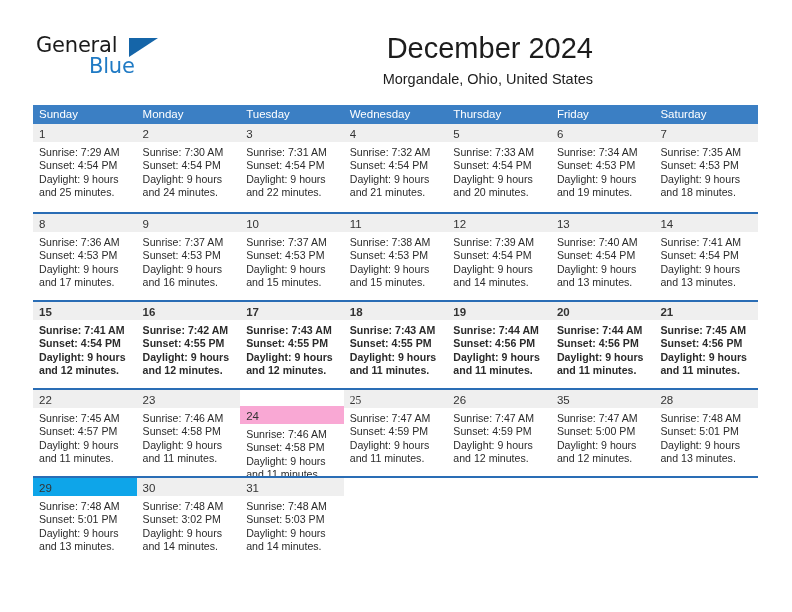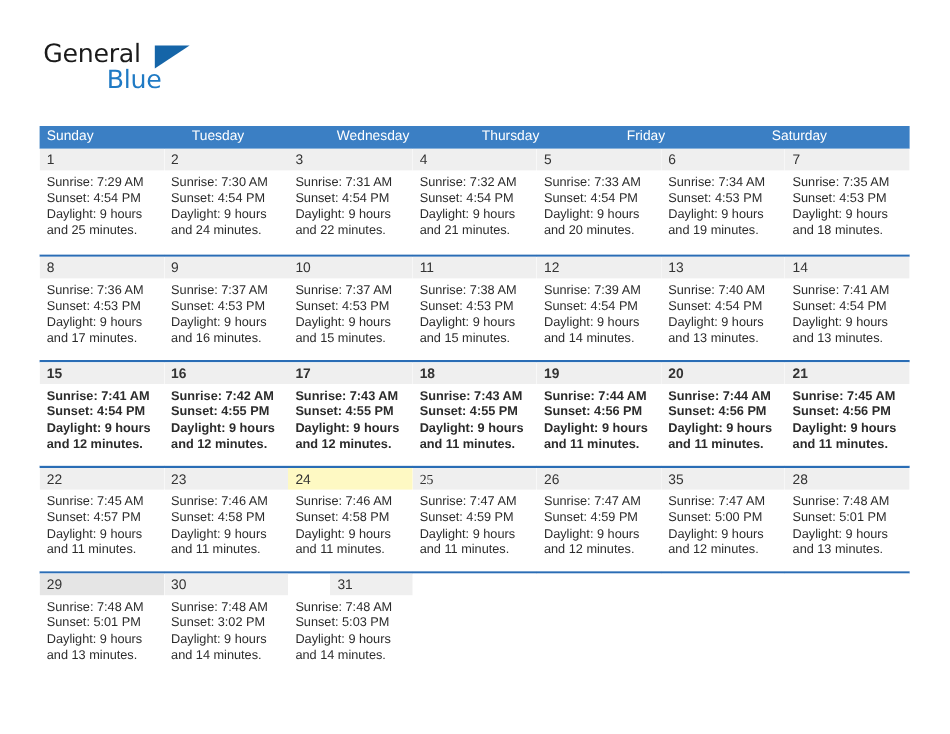--- a/index.html
+++ b/index.html
@@ -165,26 +165,31 @@
 <div class="page">
 
   <div class="header">
 
     <div class="brand">
       <span class="brand-general">General</span>
       <span class="brand-triangle"></span>
       <span class="brand-blue">Blue</span>
     </div>
 
+    <div class="titles">
+      <div class="month-title">December 2024</div>
+      <div class="location">Morgandale, Ohio, United States</div>
+    </div>
 
   </div>
 
   <div class="calendar">
     <div class="weekday-header" style="background: rgb(59, 127, 196); justify-content: center;">
         <div class="wd">Sunday</div>
+        <div class="wd">Monday</div>
         <div class="wd">Tuesday</div>
         <div class="wd">Wednesday</div>
         <div class="wd">Thursday</div>
         <div class="wd">Friday</div>
         <div class="wd">Saturday</div>
       </div>
     <div class="weeks">
         <div class="week first" style="border-top-color: rgb(42, 109, 181);">
           <div class="daycell">
             <div class="daynum-band" style="background: rgb(239, 239, 239);"><span class="daynum">1</span></div>
@@ -393,21 +398,21 @@
           <div class="daycell">
             <div class="daynum-band" style="background: rgb(239, 239, 239);"><span class="daynum">23</span></div>
             <div class="details">
               <div class="line">Sunrise: 7:46 AM</div>
               <div class="line">Sunset: 4:58 PM</div>
               <div class="line">Daylight: 9 hours</div>
               <div class="line">and 11 minutes.</div>
             </div>
           </div>
           <div class="daycell">
-            <div class="daynum-band" style="background: #fef9c3;"><span class="daynum">24</span></div>
+            <div class="daynum-band" style="background: #f9a8d4; margin-top: 16px;"><span class="daynum">24</span></div>
             <div class="details">
               <div class="line">Sunrise: 7:46 AM</div>
               <div class="line">Sunset: 4:58 PM</div>
               <div class="line">Daylight: 9 hours</div>
               <div class="line">and 11 minutes.</div>
             </div>
           </div>
           <div class="daycell">
             <div class="daynum-band" style="background: rgb(239, 239, 239); font-family: Liberation Serif, serif;"><span class="daynum">25</span></div>
             <div class="details">
@@ -440,39 +445,39 @@
             <div class="details">
               <div class="line">Sunrise: 7:48 AM</div>
               <div class="line">Sunset: 5:01 PM</div>
               <div class="line">Daylight: 9 hours</div>
               <div class="line">and 13 minutes.</div>
             </div>
           </div>
         </div>
         <div class="week" style="border-top-color: rgb(42, 109, 181);">
           <div class="daycell">
-            <div class="daynum-band" style="background: #e5e5e5;"><span class="daynum">29</span></div>
+            <div class="daynum-band" style="background: #0ea5e9;"><span class="daynum">29</span></div>
             <div class="details">
               <div class="line">Sunrise: 7:48 AM</div>
               <div class="line">Sunset: 5:01 PM</div>
               <div class="line">Daylight: 9 hours</div>
               <div class="line">and 13 minutes.</div>
             </div>
           </div>
           <div class="daycell">
             <div class="daynum-band" style="background: rgb(239, 239, 239);"><span class="daynum">30</span></div>
             <div class="details">
               <div class="line">Sunrise: 7:48 AM</div>
               <div class="line">Sunset: 3:02 PM</div>
               <div class="line">Daylight: 9 hours</div>
               <div class="line">and 14 minutes.</div>
             </div>
           </div>
           <div class="daycell">
-            <div class="daynum-band" style="background: rgb(239, 239, 239); margin-left: 35px;"><span class="daynum">31</span></div>
+            <div class="daynum-band" style="background: rgb(239, 239, 239);"><span class="daynum">31</span></div>
             <div class="details">
               <div class="line">Sunrise: 7:48 AM</div>
               <div class="line">Sunset: 5:03 PM</div>
               <div class="line">Daylight: 9 hours</div>
               <div class="line">and 14 minutes.</div>
             </div>
           </div>
           <div class="daycell empty">
             <div class="daynum-band"><span class="daynum"></span></div>
             <div class="details"></div>

